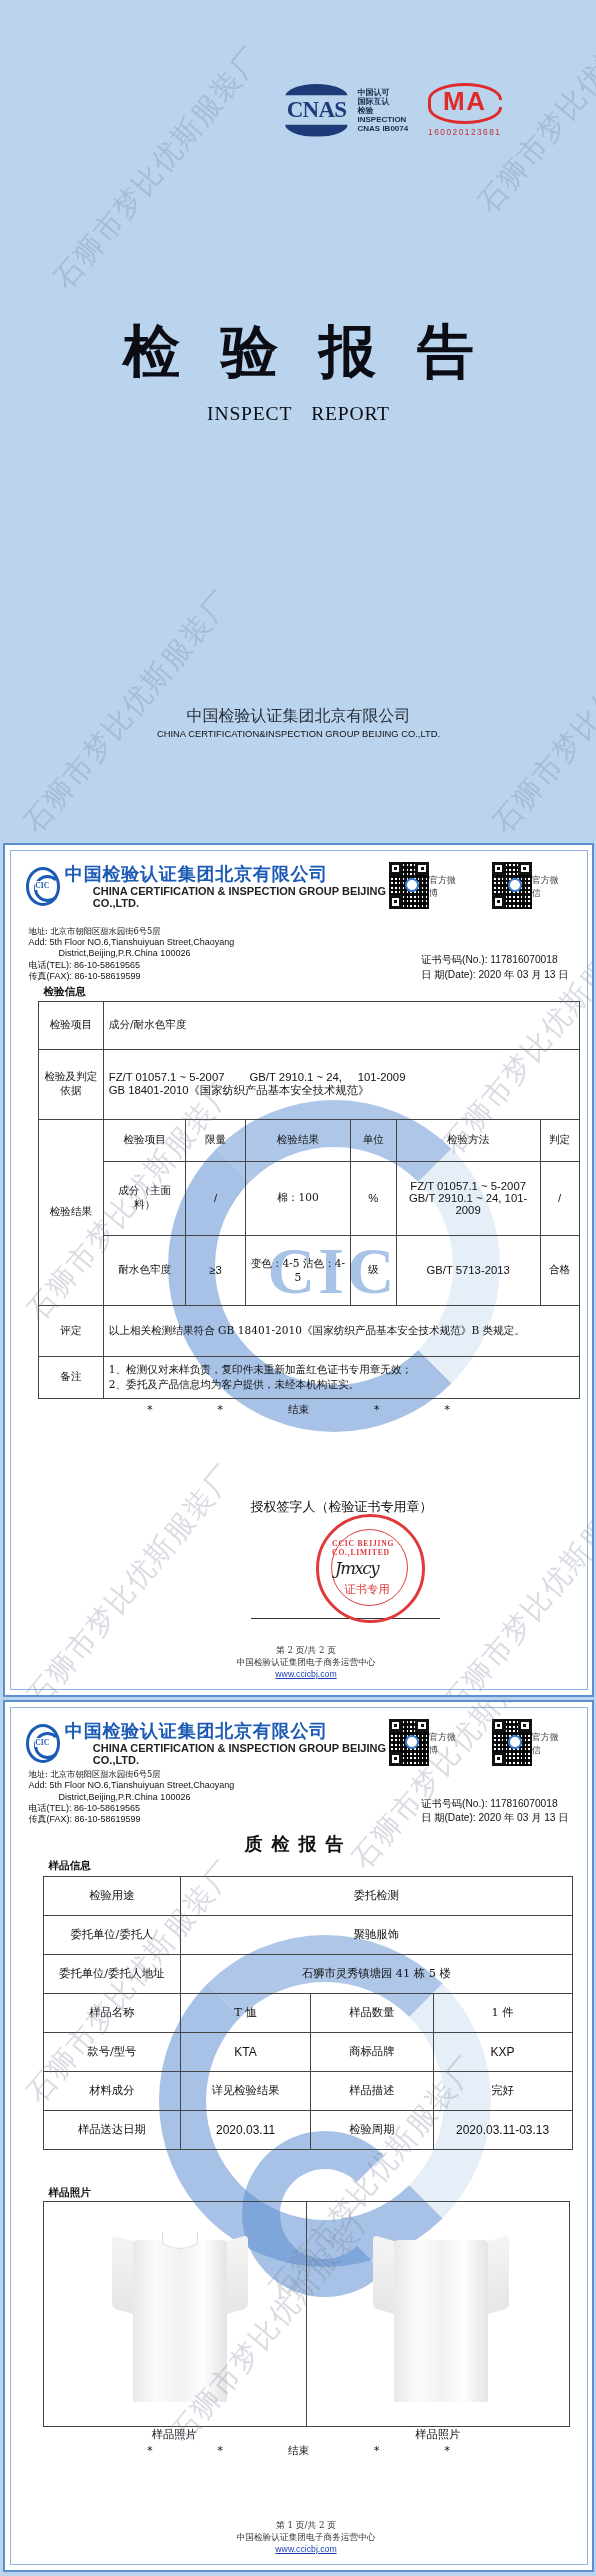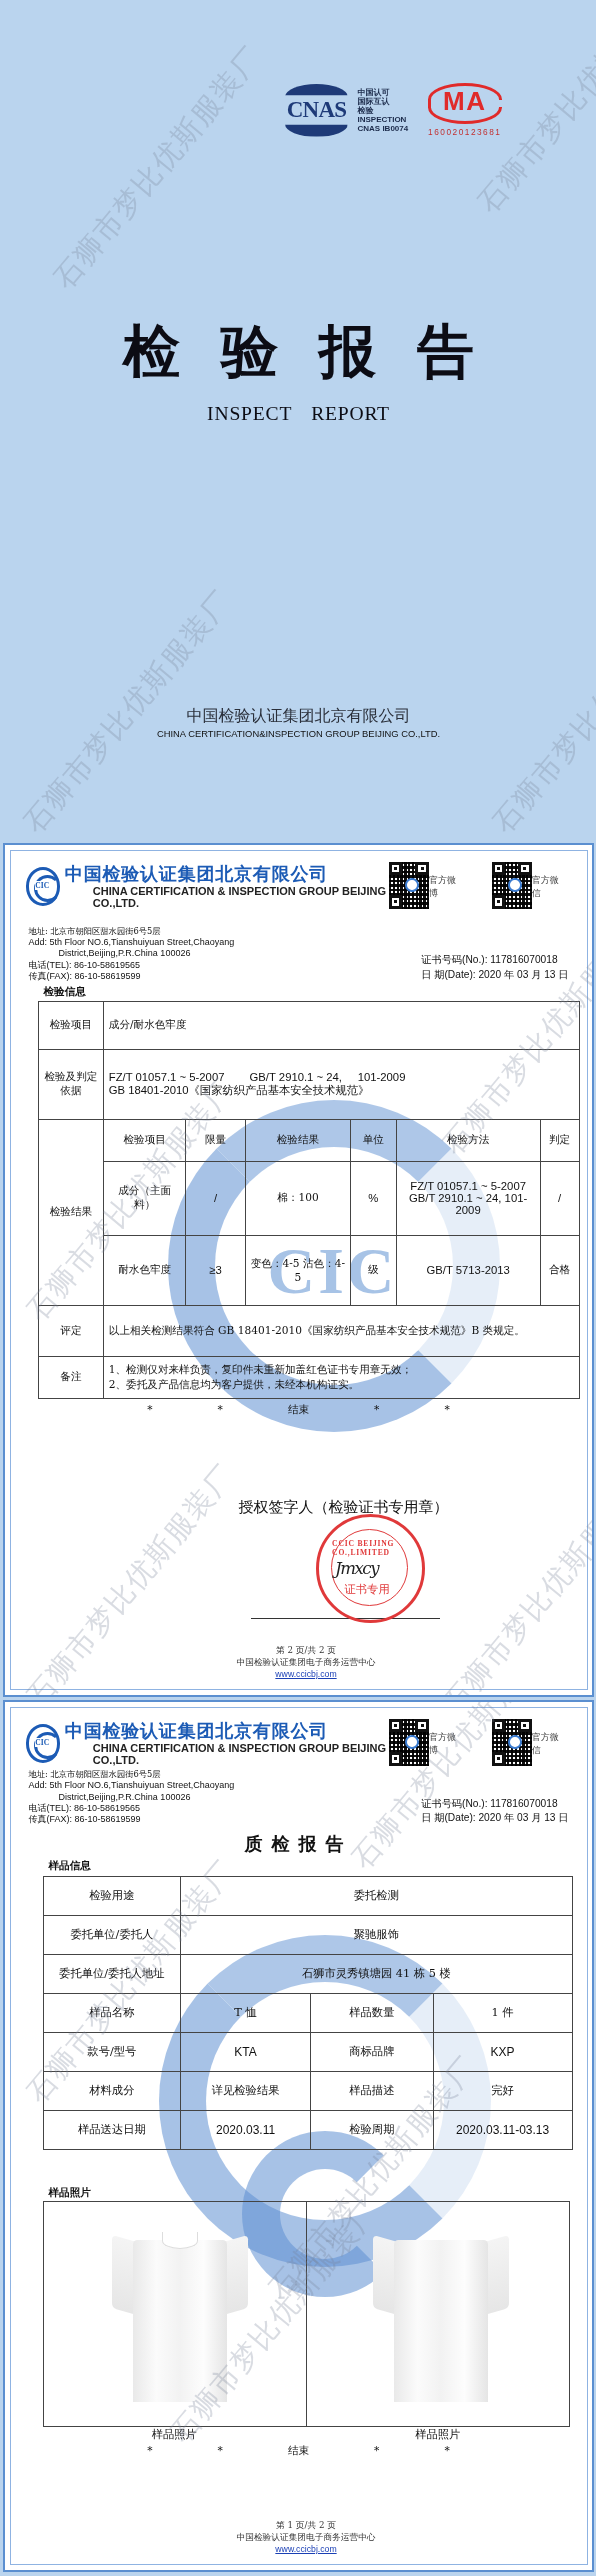--- a/index.html
+++ b/index.html
@@ -68,21 +68,21 @@
   .section-label { font-family: "DejaVu Serif", serif; font-weight: bold; font-size: 10.6px; padding-left: 33px; margin-top: 3px; }
 
   table.rep { border-collapse: collapse; margin: 1.5px 0 0 27px; width: 542px; font-size: 10.6px; position: relative; z-index: 2; background: transparent; }
   table.rep td { border: 1.1px solid #444; padding: 4.5px 4.5px; vertical-align: middle; font-family: "DejaVu Serif", serif; }
   table.rep td.n { font-family: "Liberation Sans", sans-serif; font-size: 11.3px; }
   .c { text-align: center; }
 
   .end-line { display: flex; justify-content: center; gap: 65px; font-size: 10.6px; margin-top: 4.5px; position: relative; z-index: 2; }
 
   .sign { position: relative; height: 196px; }
-  .sign-label { position: absolute; left: 228px; top: 7.6px; font-size: 15px; z-index: 3; }
+  .sign-label { position: absolute; left: 240px; top: 7.6px; font-size: 13px; z-index: 3; }
   .sign-line { position: absolute; left: 240px; top: 128px; width: 189px; border-top: 1.5px solid #333; z-index: 2; }
   .seal { position: absolute; left: 305px; top: 24px; width: 109px; height: 109px; border-radius: 50%; border: 3.8px solid #e0393a; z-index: 4; }
   .seal .inner-ring { position: absolute; left: 12px; top: 12px; width: 77px; height: 77px; border-radius: 50%; border: 1.5px solid #e0393a; }
   .seal .seal-txt { position: absolute; left: 26px; top: 65px; font-size: 11.3px; color: #e0393a; font-family: "DejaVu Sans", sans-serif; }
   .seal .seal-ring-txt { position: absolute; left: 13.6px; top: 22px; font-size: 7.6px; color: #e0393a; font-weight: bold; font-family: "Liberation Serif", serif; letter-spacing: 0.8px; }
   .seal .sig { position: absolute; left: 16.6px; top: 42px; font-family: "DejaVu Serif", serif; font-style: italic; font-size: 16.6px; color: #222; letter-spacing: -1.5px; }
 
   .footer { text-align: center; font-size: 8.7px; line-height: 12px; color: #333; padding-bottom: 6px; padding-left: 15px; }
   .footer a { color: #1a3fb5; text-decoration: underline; font-family: "Liberation Sans", sans-serif; }
 

